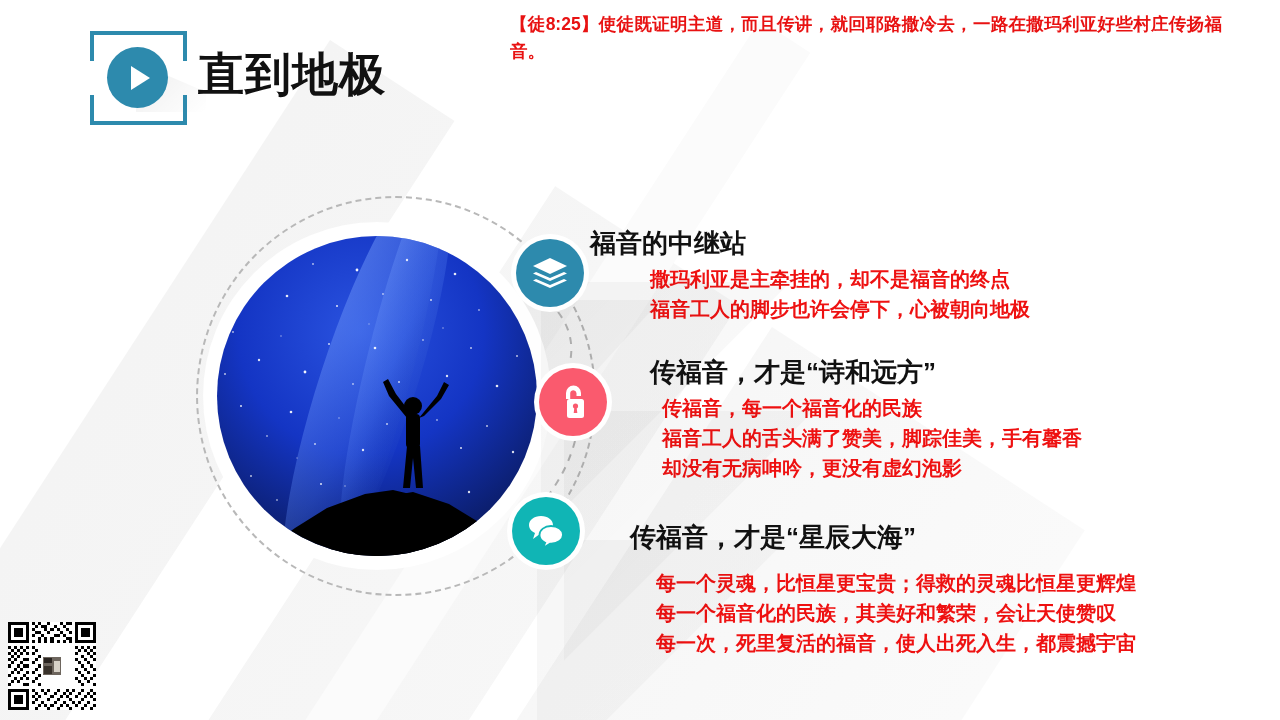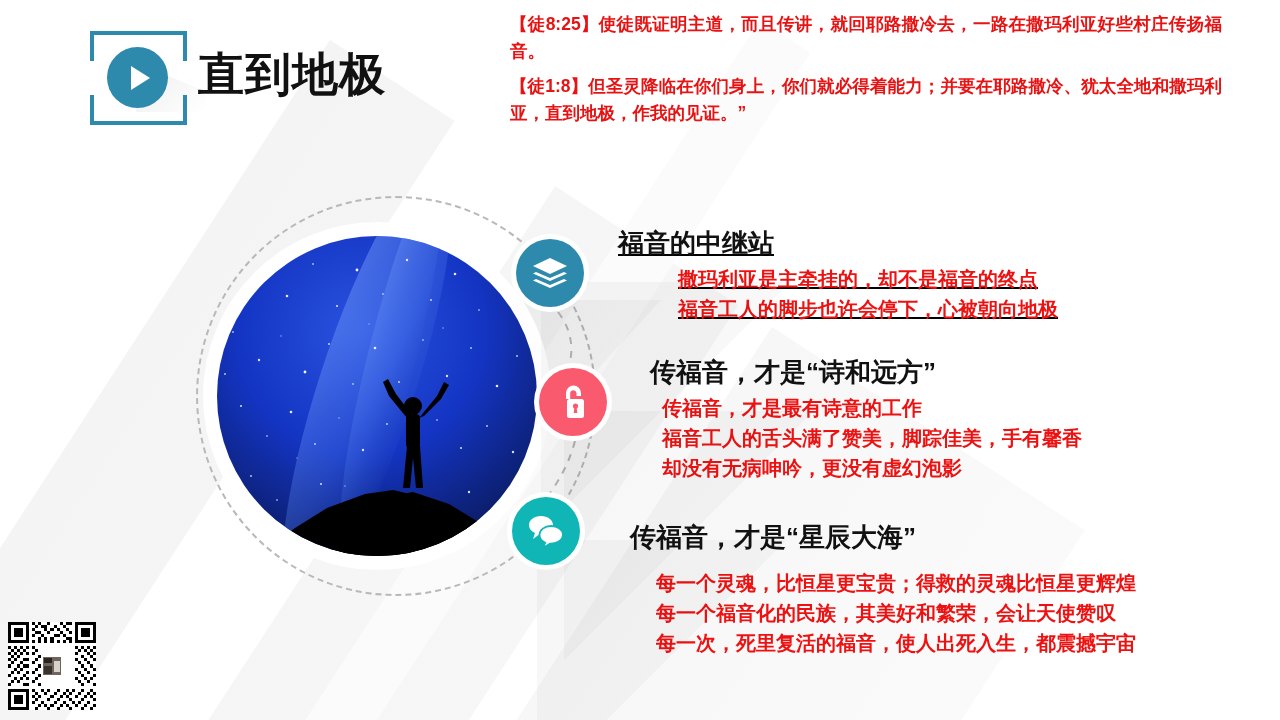--- a/index.html
+++ b/index.html
@@ -135,21 +135,21 @@
   
   .section { position:absolute; z-index:6; }
   .section .head {
     font-size:26px; font-weight:bold; color:#111111;
     line-height:34px; white-space:nowrap;
   }
   .section .line {
     font-size:20px; font-weight:bold; color:#ee1111;
     line-height:30px; white-space:nowrap;
   }
-  #sec-1 { left:618px; top:226px;text-decoration:underline; }
+  #sec-1 { left:590px; top:226px; }
   #sec-1 .body { margin-left:60px; margin-top:4px; }
   #sec-2 { left:650px; top:355px; }
   #sec-2 .body { margin-left:12px; margin-top:4px; }
   #sec-3 { left:630px; top:520px; }
   #sec-3 .body { margin-left:26px; margin-top:14px; }
 
   
   .qr {
     position:absolute; left:8px; top:622px;
     width:88px; height:88px; z-index:6;
@@ -180,21 +180,20 @@
 </div>
 
 <div class="logo-circle">
   <div class="tri"></div>
 </div>
 
 <div class="page-title">直到地极</div>
 
 <div class="scripture">
   <p>【徒8:25】使徒既证明主道，而且传讲，就回耶路撒冷去，一路在撒玛利亚好些村庄传扬福音。</p>
-  <p>【徒1:8】但圣灵降临在你们身上，你们就必得着能力；并要在耶路撒冷、犹太全地和撒玛利亚，直到地极，作我的见证。”</p>
 </div>
 
 <div class="photo-shadow"></div>
 
 <div class="photo">
   <svg width="320" height="320" viewBox="0 0 320 320">
     <defs>
       <radialGradient id="skyG" cx="45%" cy="30%" r="85%">
         <stop offset="0%" stop-color="#2a53e0"></stop>
         <stop offset="45%" stop-color="#1435c4"></stop>
@@ -330,21 +329,21 @@
   <div class="head">福音的中继站</div>
   <div class="body">
     <div class="line">撒玛利亚是主牵挂的，却不是福音的终点</div>
     <div class="line">福音工人的脚步也许会停下，心被朝向地极</div>
   </div>
 </div>
 
 <div class="section" id="sec-2">
   <div class="head">传福音，才是“诗和远方”</div>
   <div class="body">
-    <div class="line">传福音，才是最有诗意的工作</div>
+    <div class="line">传福音，每一个福音化的民族</div>
     <div class="line">福音工人的舌头满了赞美，脚踪佳美，手有馨香</div>
     <div class="line">却没有无病呻吟，更没有虚幻泡影</div>
   </div>
 </div>
 
 <div class="section" id="sec-3">
   <div class="head">传福音，才是“星辰大海”</div>
   <div class="body">
     <div class="line">每一个灵魂，比恒星更宝贵；得救的灵魂比恒星更辉煌</div>
     <div class="line">每一个福音化的民族，其美好和繁荣，会让天使赞叹</div>

